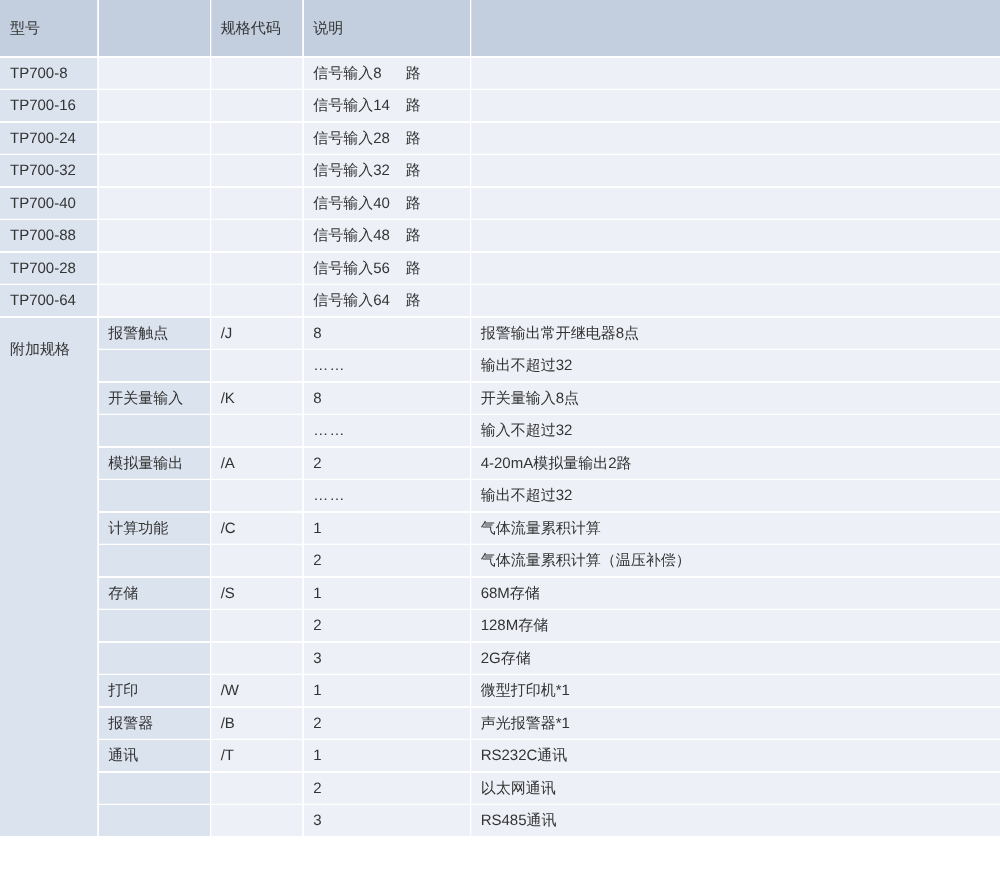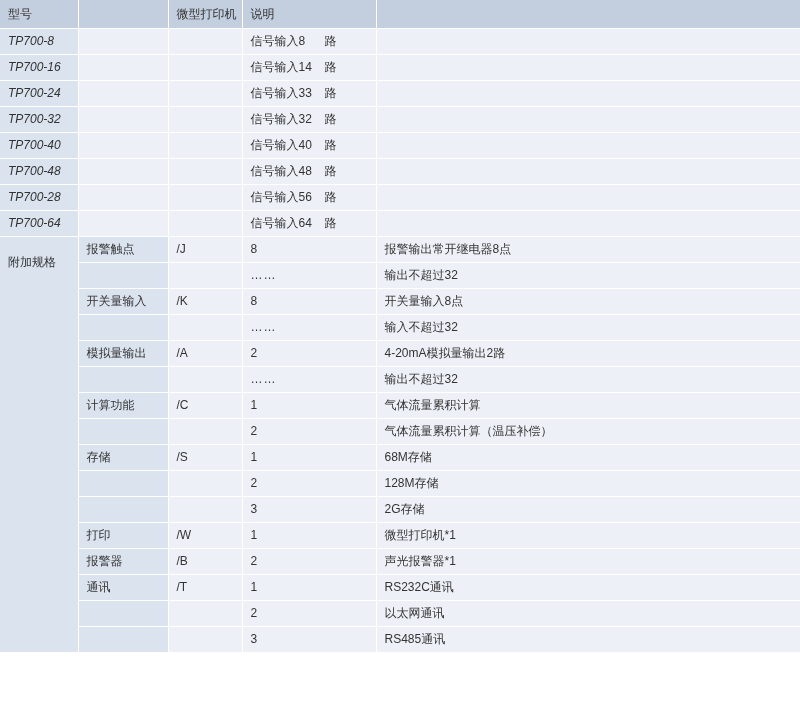--- a/index.html
+++ b/index.html
@@ -35,40 +35,39 @@
     font-weight: normal;
     text-align: left;
     vertical-align: middle;
     line-height: 1.2;
     overflow: hidden;
     white-space: nowrap;
   }
   table.spec-table thead th {
     background: #c3cedf;
     color: #333333;
-    height: 28px;
+    height: 45px;
     font-weight: normal;
   }
   
   table.spec-table tbody td {
     background: #edf1f7;
   }
   table.spec-table tbody td.label-col {
     background: #dbe3ee;
   }
   table.spec-table tbody td.empty {
     background: #edf1f7;
   }
   .dots {
     letter-spacing: 1px;
     color: #333333;
   }
   .model-cell {
     padding-left: 8px;
-    font-style: italic;
   }
   .sig-num {
     display: inline-block;
     min-width: 16px;
     text-align: left;
   }
   .sig-unit {
     padding-left: 10px;
   }
 </style>
@@ -80,21 +79,21 @@
     <col class="c0">
       <col class="c1">
       <col class="c2">
       <col class="c3">
       <col class="c4">
   </colgroup>
   <thead>
     <tr>
       <th>型号</th>
       <th></th>
-      <th>微型打印机</th>
+      <th>规格代码</th>
       <th>说明</th>
       <th></th>
     </tr>
   </thead>
   <tbody id="tbody">
       <tr>
         <td class="label-col model-cell">TP700-8</td>
         <td class="empty"></td>
         <td class="empty"></td>
         <td><span>信号输入</span><span class="sig-num">8</span><span class="sig-unit">路</span></td>
@@ -104,39 +103,39 @@
         <td class="label-col model-cell">TP700-16</td>
         <td class="empty"></td>
         <td class="empty"></td>
         <td><span>信号输入</span><span class="sig-num">14</span><span class="sig-unit">路</span></td>
         <td class="empty"></td>
       </tr>
       <tr>
         <td class="label-col model-cell">TP700-24</td>
         <td class="empty"></td>
         <td class="empty"></td>
-        <td><span>信号输入</span><span class="sig-num">33</span><span class="sig-unit">路</span></td>
+        <td><span>信号输入</span><span class="sig-num">28</span><span class="sig-unit">路</span></td>
         <td class="empty"></td>
       </tr>
       <tr>
         <td class="label-col model-cell">TP700-32</td>
         <td class="empty"></td>
         <td class="empty"></td>
         <td><span>信号输入</span><span class="sig-num">32</span><span class="sig-unit">路</span></td>
         <td class="empty"></td>
       </tr>
       <tr>
         <td class="label-col model-cell">TP700-40</td>
         <td class="empty"></td>
         <td class="empty"></td>
         <td><span>信号输入</span><span class="sig-num">40</span><span class="sig-unit">路</span></td>
         <td class="empty"></td>
       </tr>
       <tr>
-        <td class="label-col model-cell">TP700-48</td>
+        <td class="label-col model-cell">TP700-88</td>
         <td class="empty"></td>
         <td class="empty"></td>
         <td><span>信号输入</span><span class="sig-num">48</span><span class="sig-unit">路</span></td>
         <td class="empty"></td>
       </tr>
       <tr>
         <td class="label-col model-cell">TP700-28</td>
         <td class="empty"></td>
         <td class="empty"></td>
         <td><span>信号输入</span><span class="sig-num">56</span><span class="sig-unit">路</span></td>

